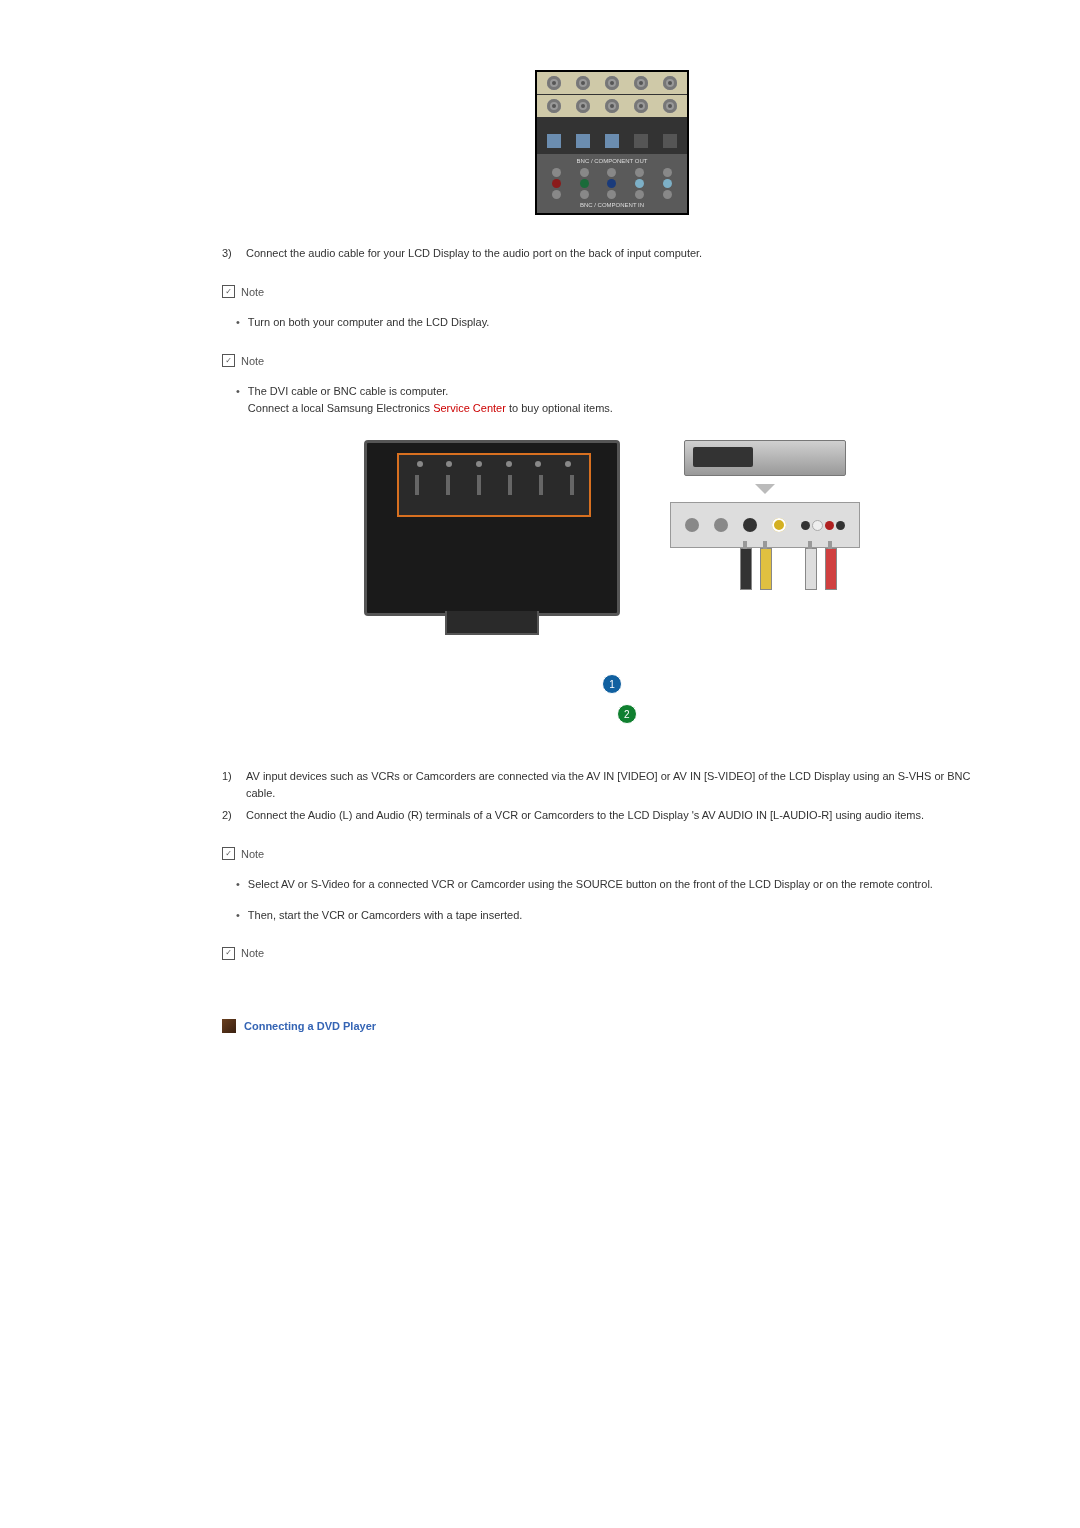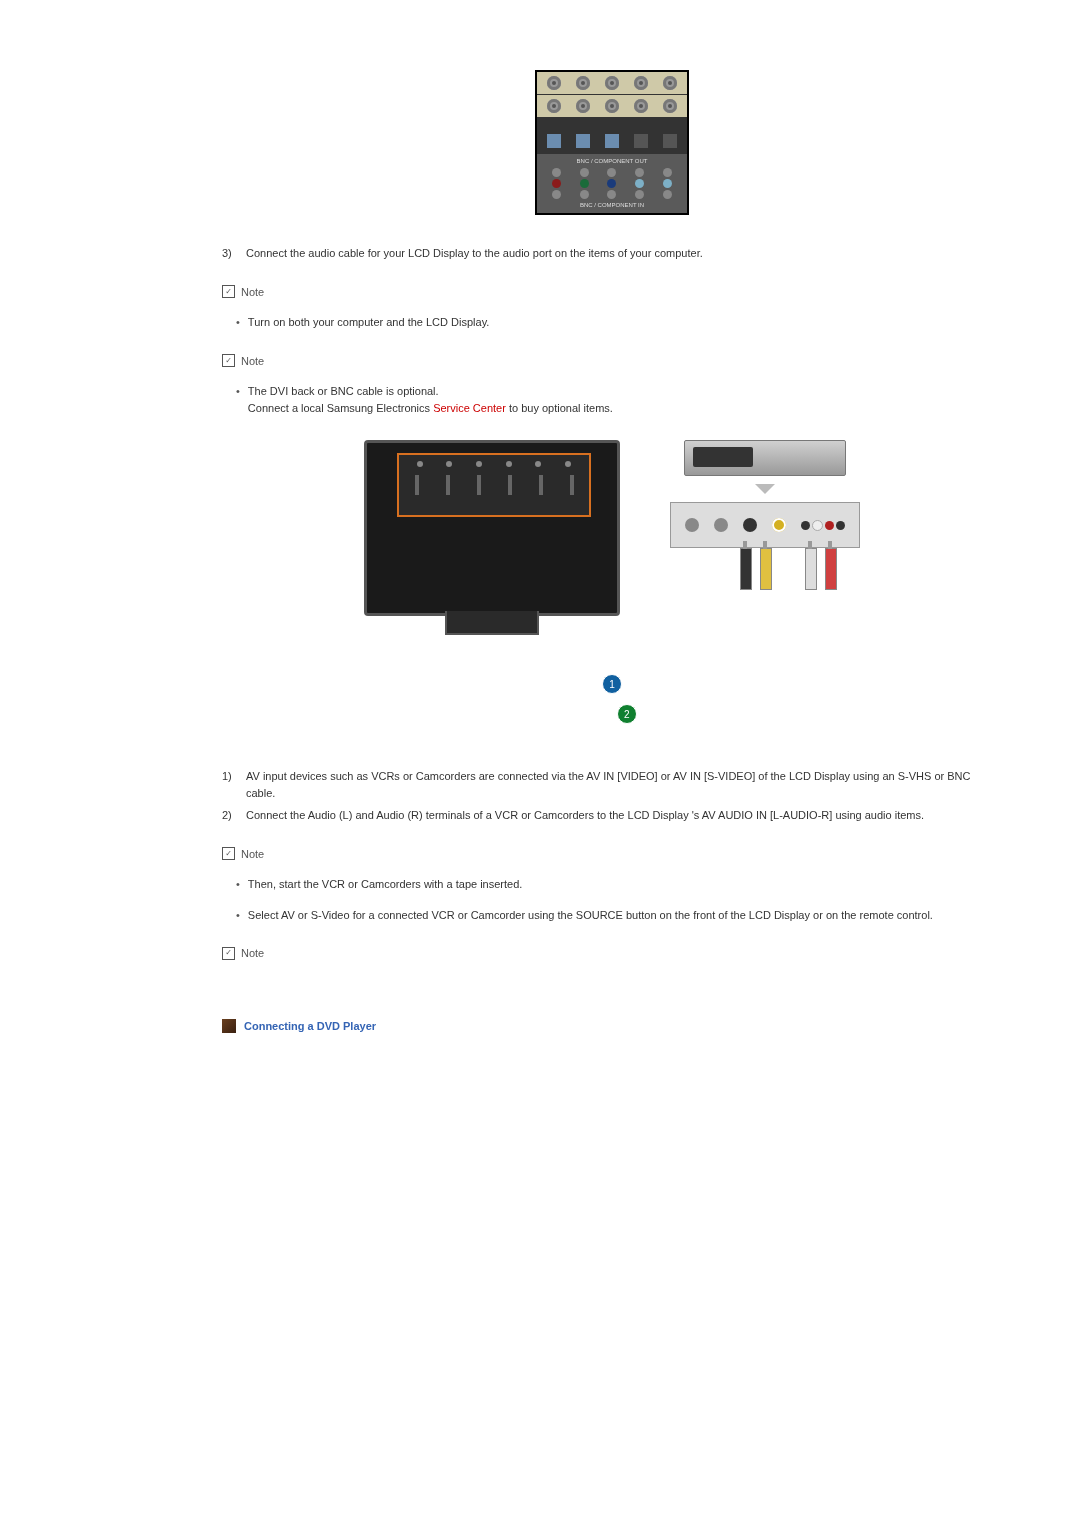--- a/index.html
+++ b/index.html
@@ -122,41 +122,41 @@
               <span class="d"></span>
               <span class="d"></span>
             </div>
         <div class="bnc-label">BNC / COMPONENT IN</div>
       </div>
     </div>
   </div>
 
   <div class="num-item">
     <div class="num">3)</div>
-    <div class="txt">Connect the audio cable for your LCD Display to the audio port on the items of your computer.</div>
+    <div class="txt">Connect the audio cable for your LCD Display to the audio port on the back of input computer.</div>
   </div>
 
   <div class="note-head">
     <span class="note-icon">✓</span>
     <span>Note</span>
   </div>
   <div class="bullet-list">
     <div class="bullet-item">
           <span class="bi">Turn on both your computer and the LCD Display.</span>
         </div>
   </div>
 
   <div class="note-head">
     <span class="note-icon">✓</span>
     <span>Note</span>
   </div>
   <div class="bullet-list">
     <div class="bullet-item">
       <span class="bi">
-        <span>The DVI back or BNC cable is optional.</span><br>
+        <span>The DVI cable or BNC cable is computer.</span><br>
         <span>Connect a local Samsung Electronics </span><span class="link">Service Center</span><span> to buy optional items.</span>
       </span>
     </div>
   </div>
 
 
   <div class="img-center" style="position:relative">
     <div class="diagram-wrap" style="padding-bottom:70px">
       <div class="diagram">
         <div class="monitor">
@@ -220,27 +220,27 @@
       <span>Connect the Audio (L) and Audio (R) terminals of a VCR or Camcorders to the LCD Display 's </span><span class="b">AV AUDIO IN [L-AUDIO-R]</span><span> using audio items.</span>
     </div>
   </div>
 
   <div class="note-head">
     <span class="note-icon">✓</span>
     <span>Note</span>
   </div>
   <div class="bullet-list">
     <div class="bullet-item">
-          <span class="bi">Then, start the VCR or Camcorders with a tape inserted.</span>
-        </div>
-    <div class="bullet-item">
       <span class="bi">
         <span>Select </span><span class="b">AV</span><span> or </span><span class="b">S-Video</span><span> for a connected VCR or Camcorder using the SOURCE button on the front of the LCD Display or on the remote control.</span>
       </span>
     </div>
+    <div class="bullet-item">
+          <span class="bi">Then, start the VCR or Camcorders with a tape inserted.</span>
+        </div>
   </div>
 
   <div class="note-head">
     <span class="note-icon">✓</span>
     <span>Note</span>
   </div>
 
   <div class="section-head" style="">
     <span class="section-icon"></span>
     <span class="section-title">Connecting a DVD Player</span>

